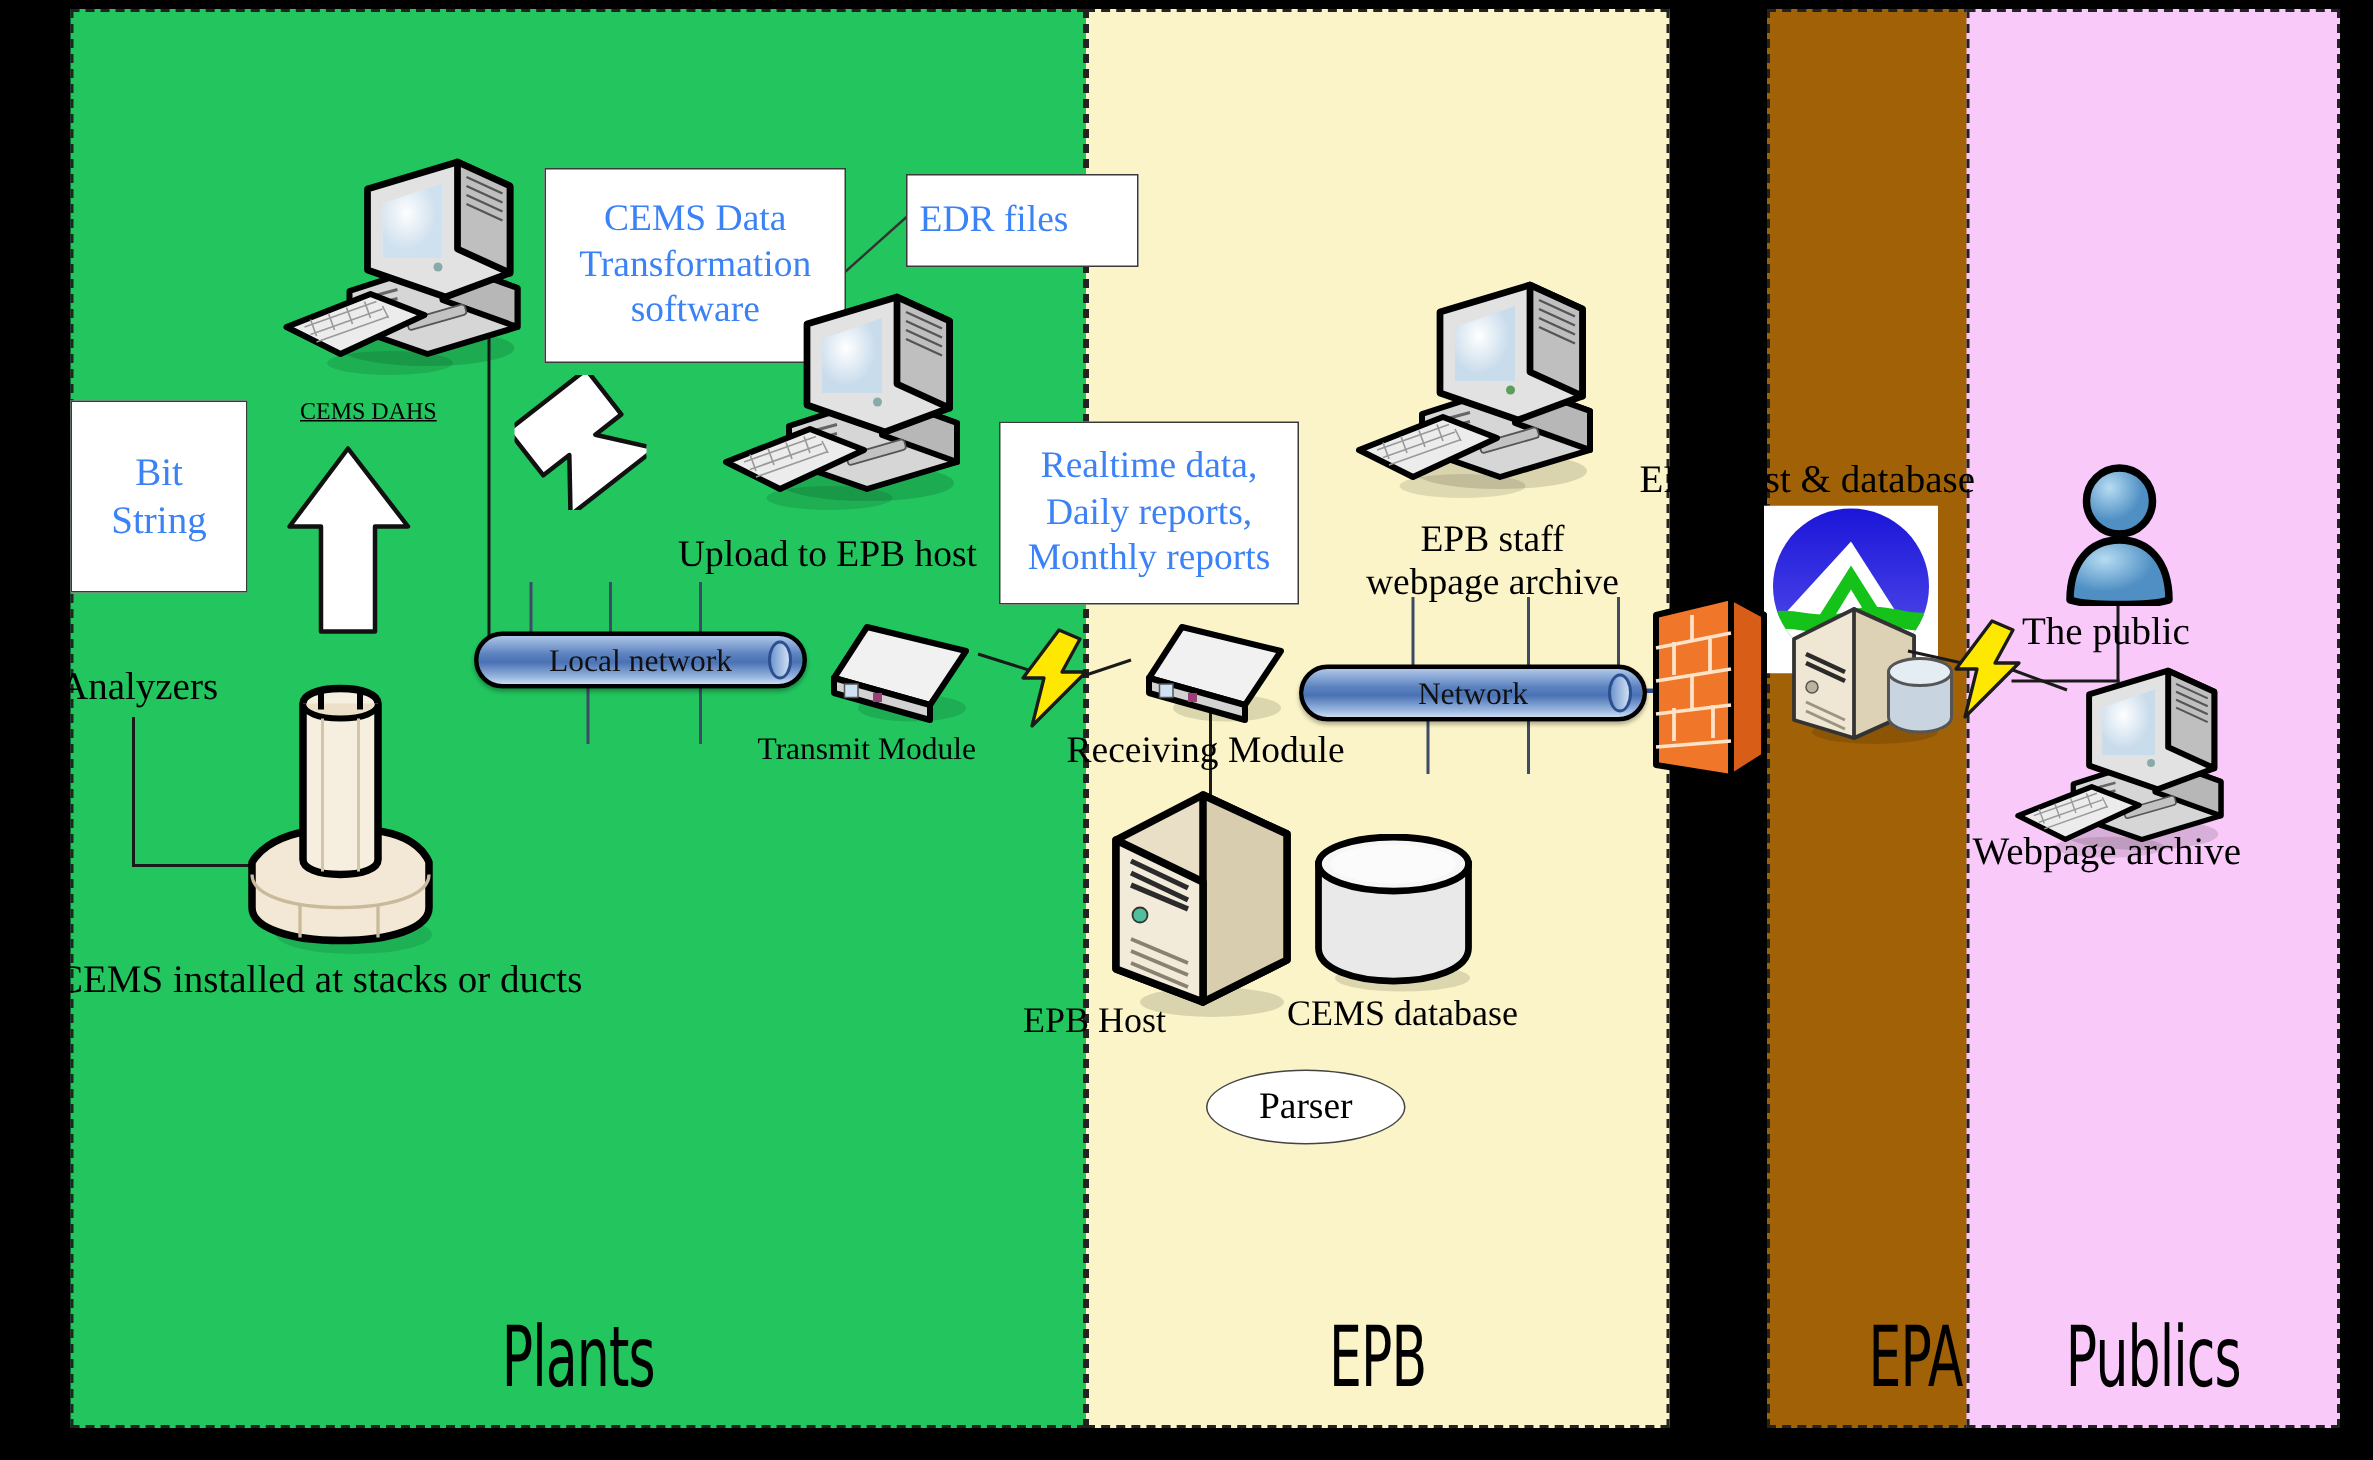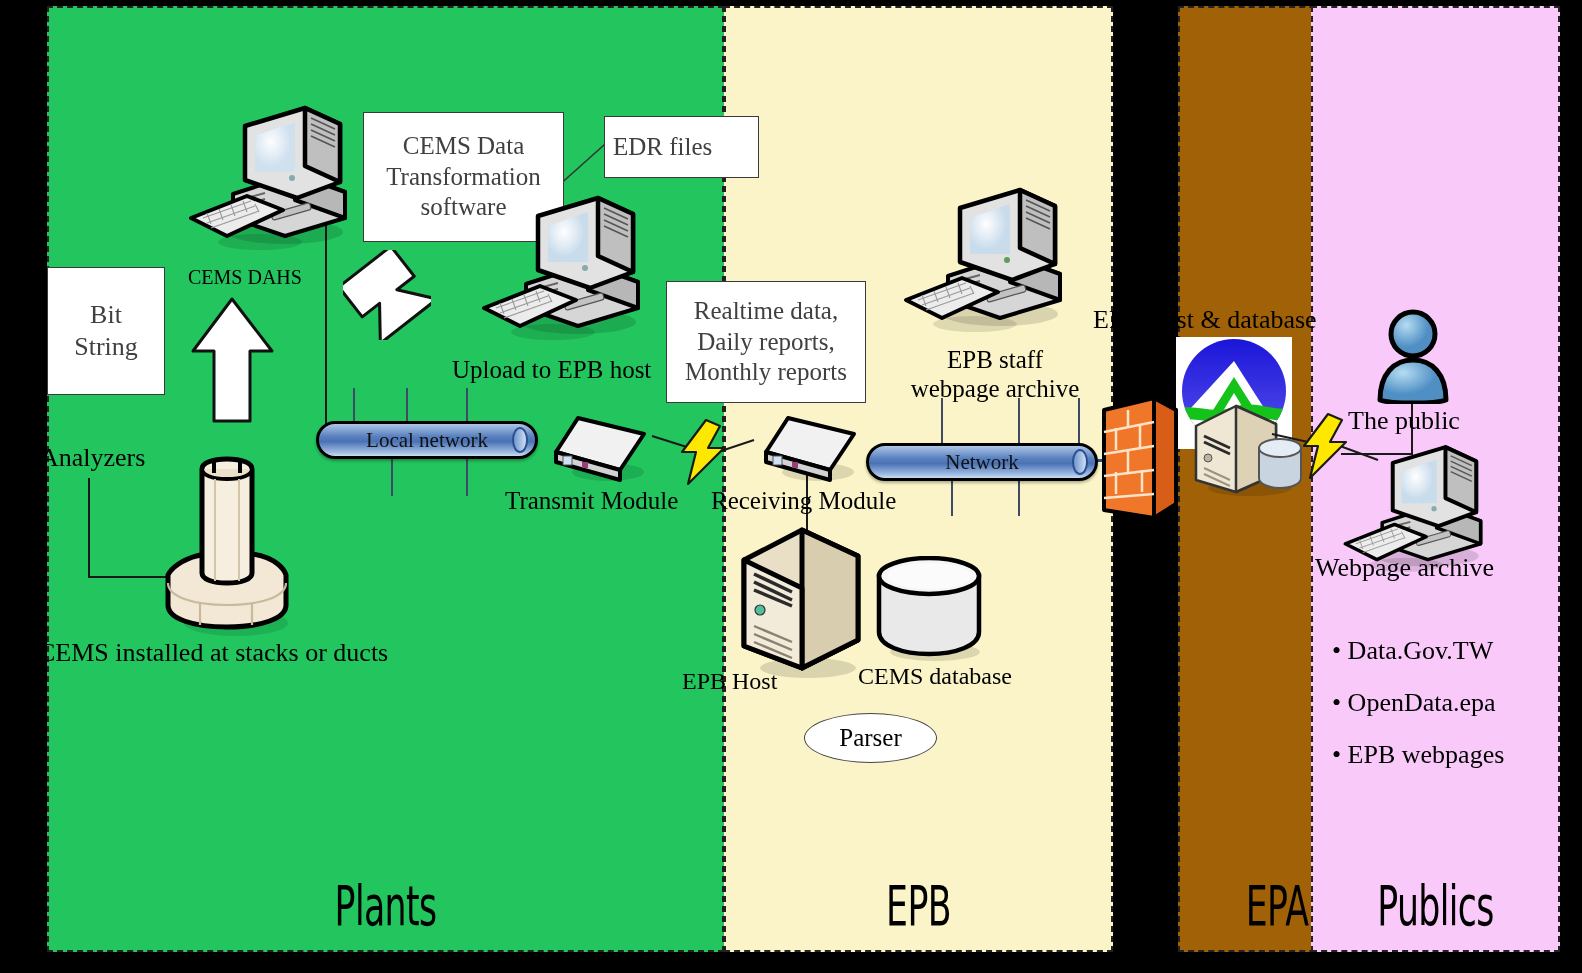--- a/index.html
+++ b/index.html
@@ -41,21 +41,21 @@
 
   .note-box {
     position: absolute;
     background: #ffffff;
     border: 1.5px solid #3a3a3a;
     display: flex;
     align-items: center;
     justify-content: center;
     text-align: center;
     line-height: 1.22;
-    color: #404040;
+    color: #3b82f6;
   }
 
   .lbl {
     position: absolute;
     color: #000;
     white-space: nowrap;
     line-height: 1.15;
   }
   .lbl.center { text-align: center; white-space: normal; }
 
@@ -156,21 +156,21 @@
     <circle cx="107" cy="78" r="3" fill="#8aa"></circle>
     <path d="M54 100 L80 93 M54 106 L80 99 M54 112 L80 105" stroke="#666" stroke-width="2"></path>
     <rect x="86" y="108" width="40" height="7" rx="2" fill="#c2c2c2" stroke="#555" stroke-width="1.2" transform="rotate(-16 106 111)"></rect>
 
     <path d="M6 118 L62 96 L98 110 L42 136 Z" fill="#ececec" stroke="#000" stroke-width="4" stroke-linejoin="round"></path>
     <g stroke="#9a9a9a" stroke-width="1.1">
       <path d="M18 118 L66 101 M22 123 L70 106 M26 128 L74 111"></path>
       <path d="M22 113 L26 124 M34 109 L38 120 M46 105 L50 116 M58 101 L62 112 M70 104 L74 112"></path>
     </g>
   </svg>
-  <div class="lbl" style="left:188px; top:266px; font-size:20px;">CEMS DAHS</div>
+  <div class="lbl" style="left:200px; top:266px; font-size:16px;text-decoration:underline;">CEMS DAHS</div>
 
   <div class="note-box" style="left:47px; top:267px; width:118px; height:128px; font-size:26px; flex-direction:column;">
     <div>Bit</div>
     <div>String</div>
   </div>
 
   <svg class="big-arrow" style="left:190px; top:295px; width:85px; height:130px;" viewBox="0 0 85 130">
     <path d="M42 4 L82 56 L60 56 L60 126 L24 126 L24 56 L3 56 Z" fill="#ffffff" stroke="#111" stroke-width="3" stroke-linejoin="round"></path>
   </svg>
 
@@ -224,21 +224,21 @@
     <span class="bus-cap"></span>
   </div>
 
   <svg class="icon-wrap" style="left:552px; top:412px; width:100px; height:75px;" viewBox="0 0 100 75">
     <ellipse cx="56" cy="60" rx="36" ry="9" fill="#000" opacity="0.12"></ellipse>
     <path d="M26 6 L92 22 L68 58 L4 40 Z" fill="#f1f1f1" stroke="#000" stroke-width="4" stroke-linejoin="round"></path>
     <path d="M4 40 L68 58 L68 68 L4 50 Z" fill="#d2d2d2" stroke="#000" stroke-width="4" stroke-linejoin="round"></path>
     <rect x="11" y="44" width="9" height="9" fill="#cfe2f5" stroke="#555" stroke-width="1"></rect>
     <rect x="30" y="50" width="6" height="6" fill="#9b3f7a"></rect>
   </svg>
-  <div class="lbl" style="left:505px; top:487px; font-size:25px;">Transmit Module</div>
+  <div class="lbl" style="left:505px; top:487px; font-size:21px;">Transmit Module</div>
 
   <div class="lbl" style="left:40px; top:443px; font-size:26px;">Analyzers</div>
   <svg class="icon-wrap" style="left:160px; top:455px; width:135px; height:185px;" viewBox="0 0 135 185">
     <ellipse cx="76" cy="168" rx="52" ry="13" fill="#000" opacity="0.10"></ellipse>
 
     <path d="M8 120 C8 120 18 98 62 98 L78 98 C120 98 126 120 126 120 L126 150 C126 164 100 172 67 172 C34 172 8 164 8 150 Z" fill="#f2e8d5" stroke="#000" stroke-width="5" stroke-linejoin="round"></path>
     <path d="M8 128 C8 142 34 150 67 150 C100 150 126 142 126 128" fill="none" stroke="#c9ba9c" stroke-width="2.2"></path>
     <path d="M40 148 L40 170 M92 148 L92 170" stroke="#c9ba9c" stroke-width="2.2"></path>
 
     <path d="M42 14 C42 8 52 4 67 4 C82 4 92 8 92 14 L92 118 C92 124 82 128 67 128 C52 128 42 124 42 118 Z" fill="#f6efe0" stroke="#000" stroke-width="5" stroke-linejoin="round"></path>
@@ -415,19 +415,14 @@
     <path d="M54 100 L80 93 M54 106 L80 99 M54 112 L80 105" stroke="#666" stroke-width="2"></path>
     <rect x="86" y="108" width="40" height="7" rx="2" fill="#c2c2c2" stroke="#555" stroke-width="1.2" transform="rotate(-16 106 111)"></rect>
     <path d="M6 118 L62 96 L98 110 L42 136 Z" fill="#ececec" stroke="#000" stroke-width="4" stroke-linejoin="round"></path>
     <g stroke="#9a9a9a" stroke-width="1.1">
       <path d="M18 118 L66 101 M22 123 L70 106 M26 128 L74 111"></path>
       <path d="M22 113 L26 124 M34 109 L38 120 M46 105 L50 116 M58 101 L62 112 M70 104 L74 112"></path>
     </g>
   </svg>
   <div class="lbl" style="left:1315px; top:553px; font-size:26px;">Webpage archive</div>
 
-  <div class="bullets" style="left:1332px; top:636px; font-size:26px;">
-    <div>•&nbsp;<span>Data.Gov.TW</span></div>
-    <div>•&nbsp;<span>OpenData.epa</span></div>
-    <div>•&nbsp;<span>EPB webpages</span></div>
-  </div>
 
 </div>
 
 </body></html>

